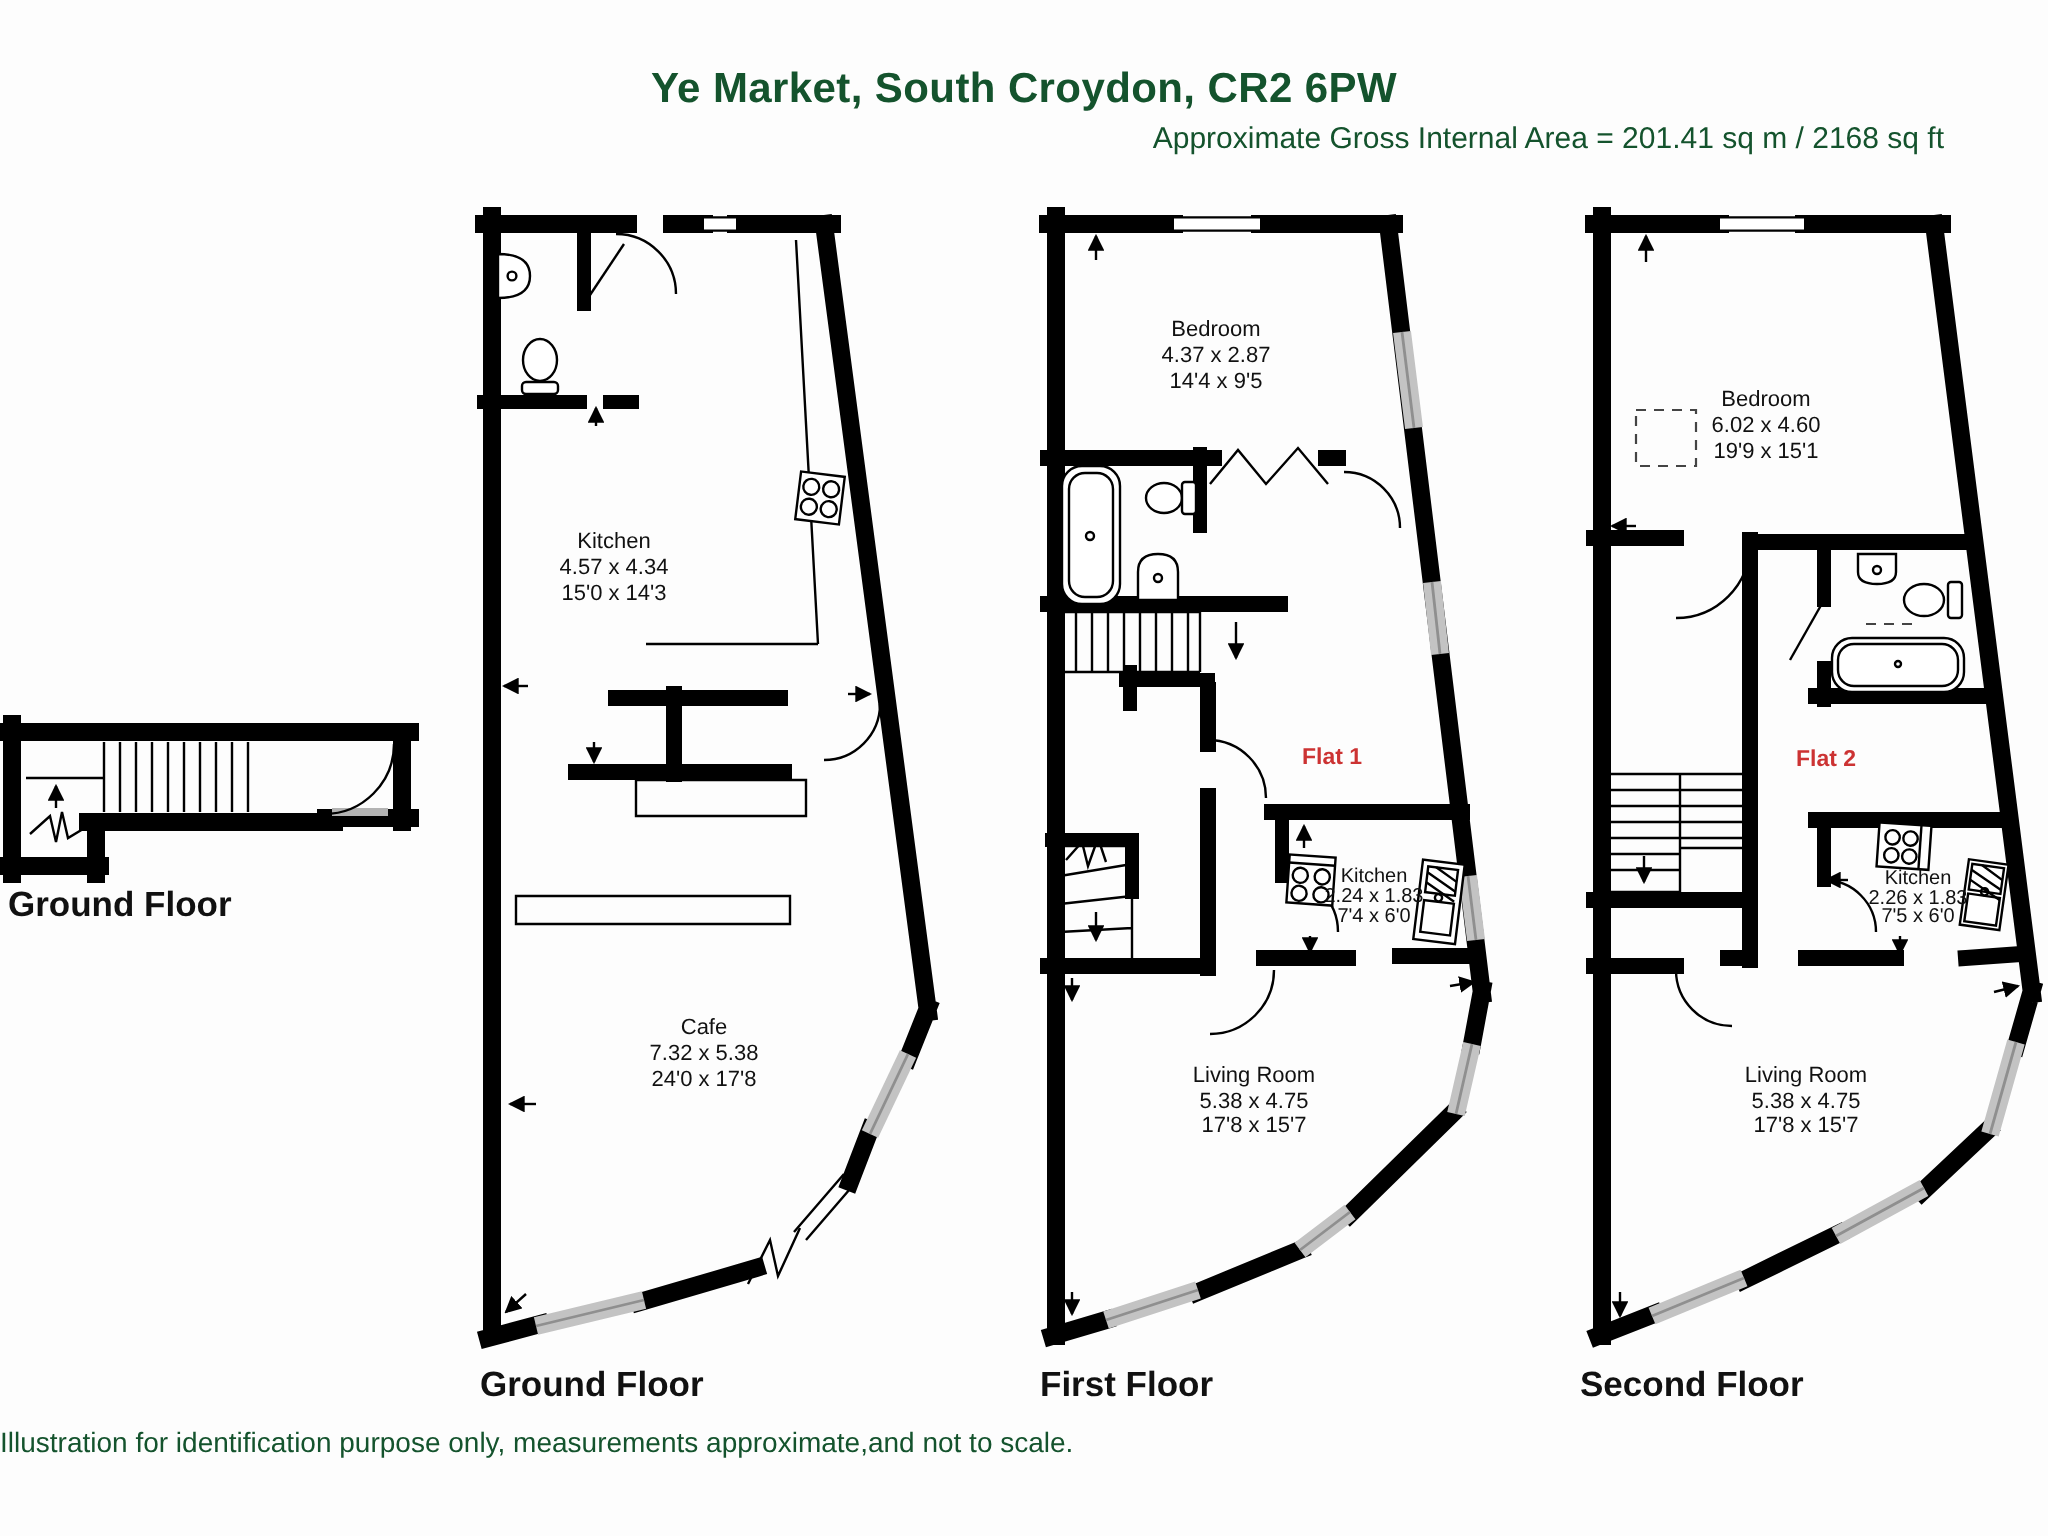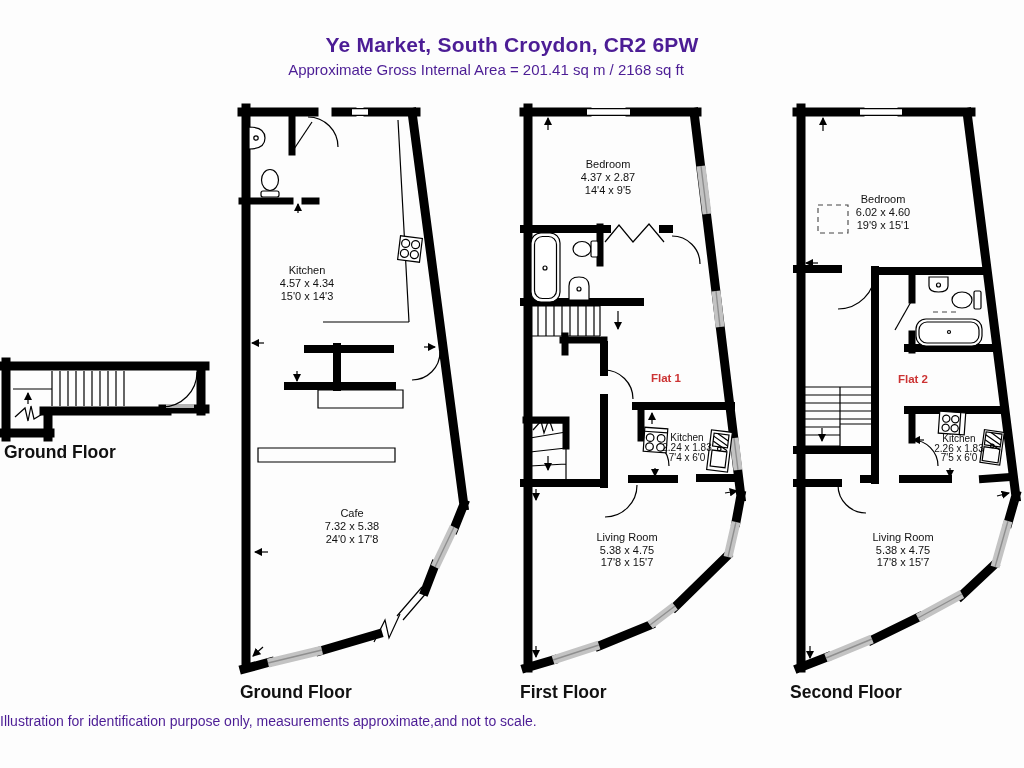--- a/index.html
+++ b/index.html
@@ -1,20 +1,20 @@
 <!DOCTYPE html>
 <html><head>
 <meta charset="utf-8">
 <style>
   html,body{margin:0;padding:0;background:#fbfbfb;}
   #page{position:relative;width:1024px;height:768px;background:#fdfdfd;overflow:hidden;
-        font-family:"Liberation Sans",sans-serif;color:#4c1d95;}
+        font-family:"Liberation Sans",sans-serif;color:#14532d;}
   .title{position:absolute;top:33px;left:0;width:1024px;text-align:center;
          font-size:21px;font-weight:bold;letter-spacing:.2px;}
-  .subtitle{position:absolute;top:61px;left:0;width:972px;text-align:center;font-size:15px;}
+  .subtitle{position:absolute;top:61px;left:0;width:972px;text-align:right;font-size:15px;}
   .disclaimer{position:absolute;top:713px;left:0;width:1024px;text-align:left;font-size:14px;}
   svg{position:absolute;top:0;left:0;}
   .w9{fill:none;stroke:#000;stroke-width:9;stroke-linecap:square}
   .w8{fill:none;stroke:#000;stroke-width:8;stroke-linecap:square}
   .w7{fill:none;stroke:#000;stroke-width:7;stroke-linecap:square}
   .thin{fill:none;stroke:#000;stroke-width:1.2}
   .fx{fill:#fff;stroke:#000;stroke-width:1.2}
   .win{fill:none;stroke:#c3c3c3;stroke-width:9}
   .winc{fill:none;stroke:#8f8f8f;stroke-width:1.4}
   .winw{fill:none;stroke:#fff;stroke-width:7}

